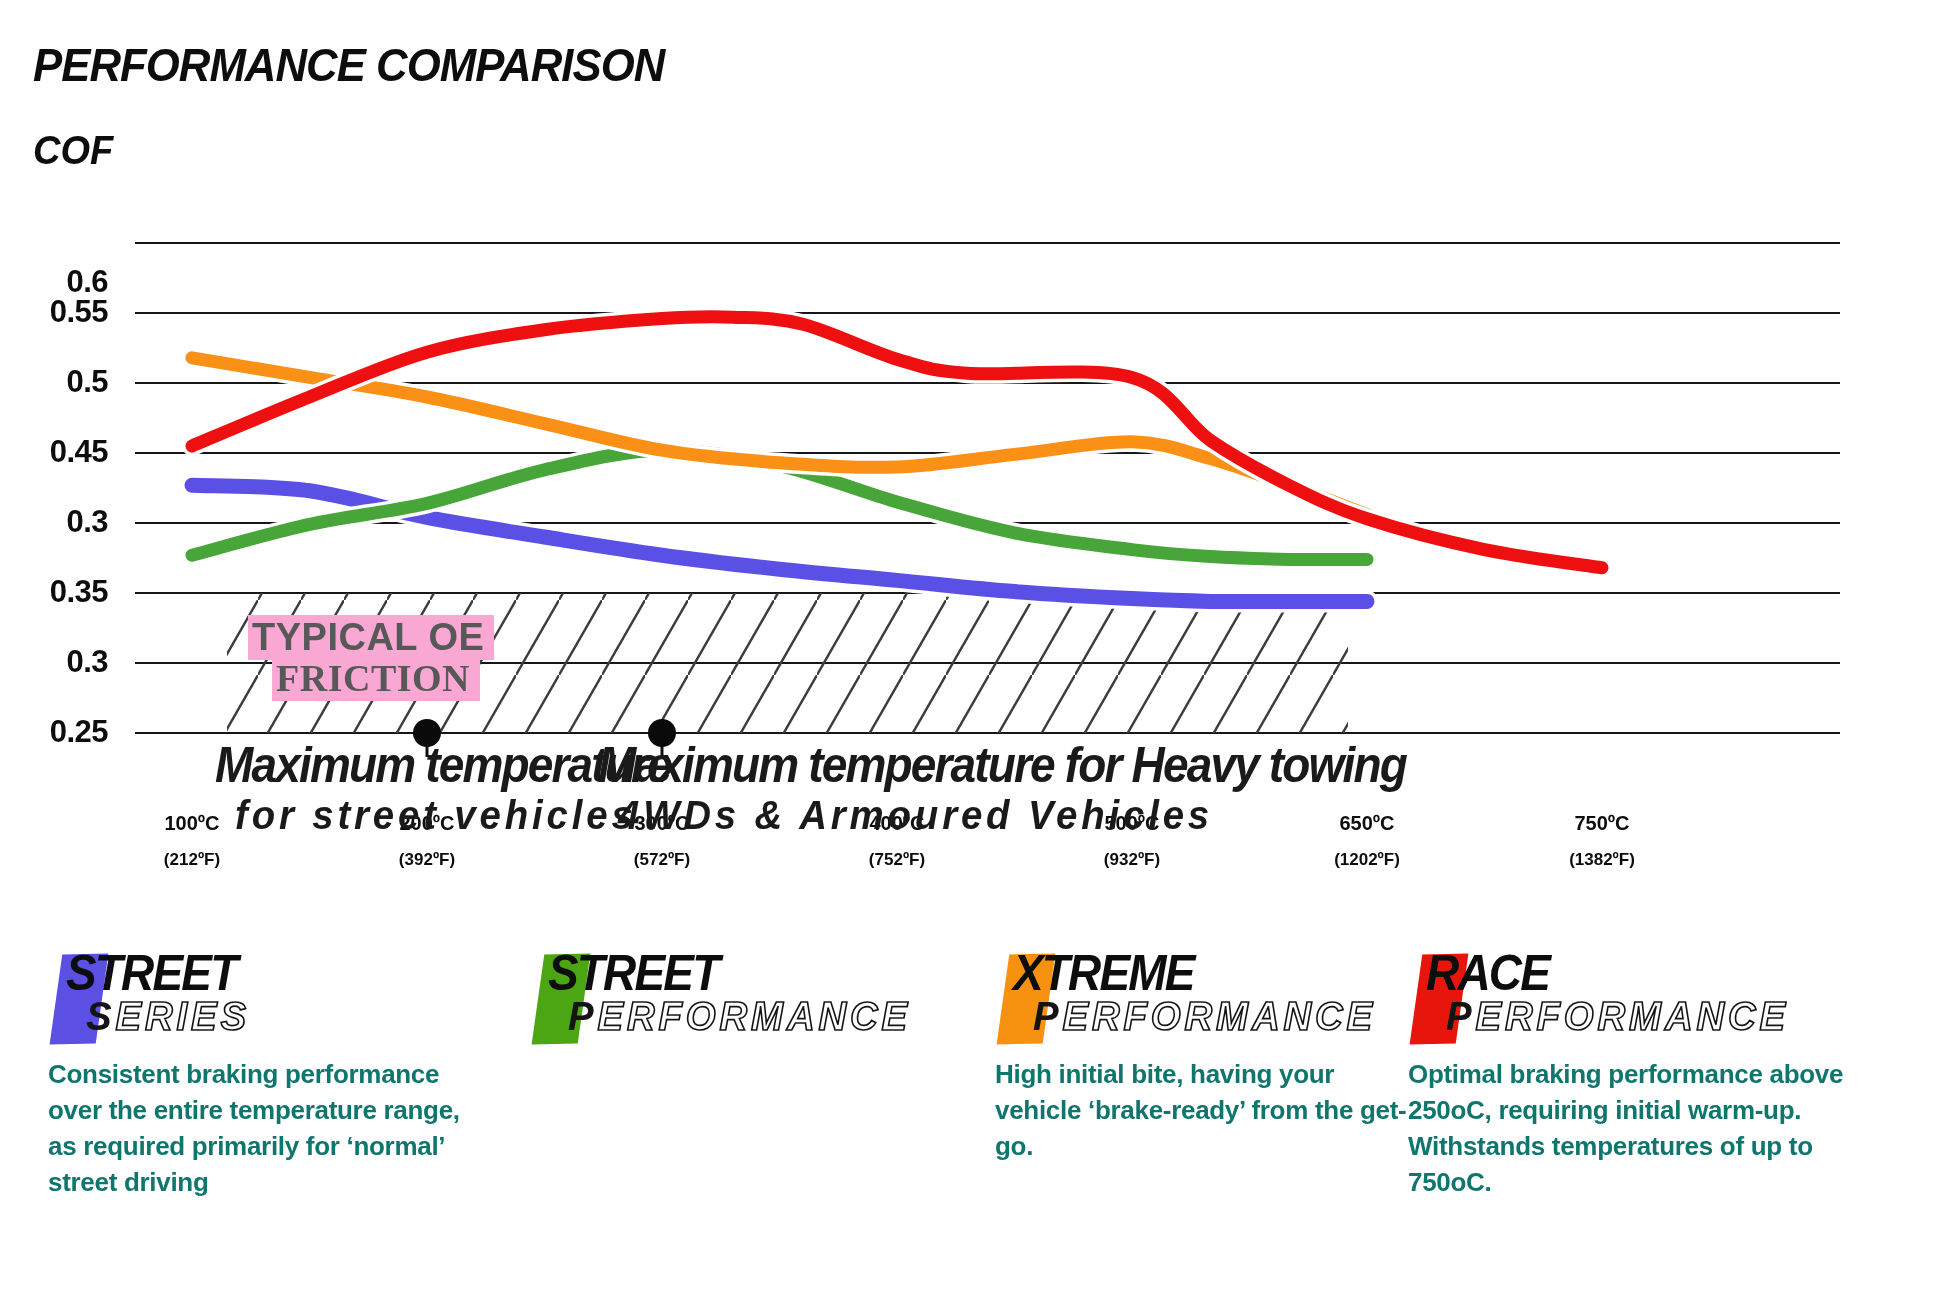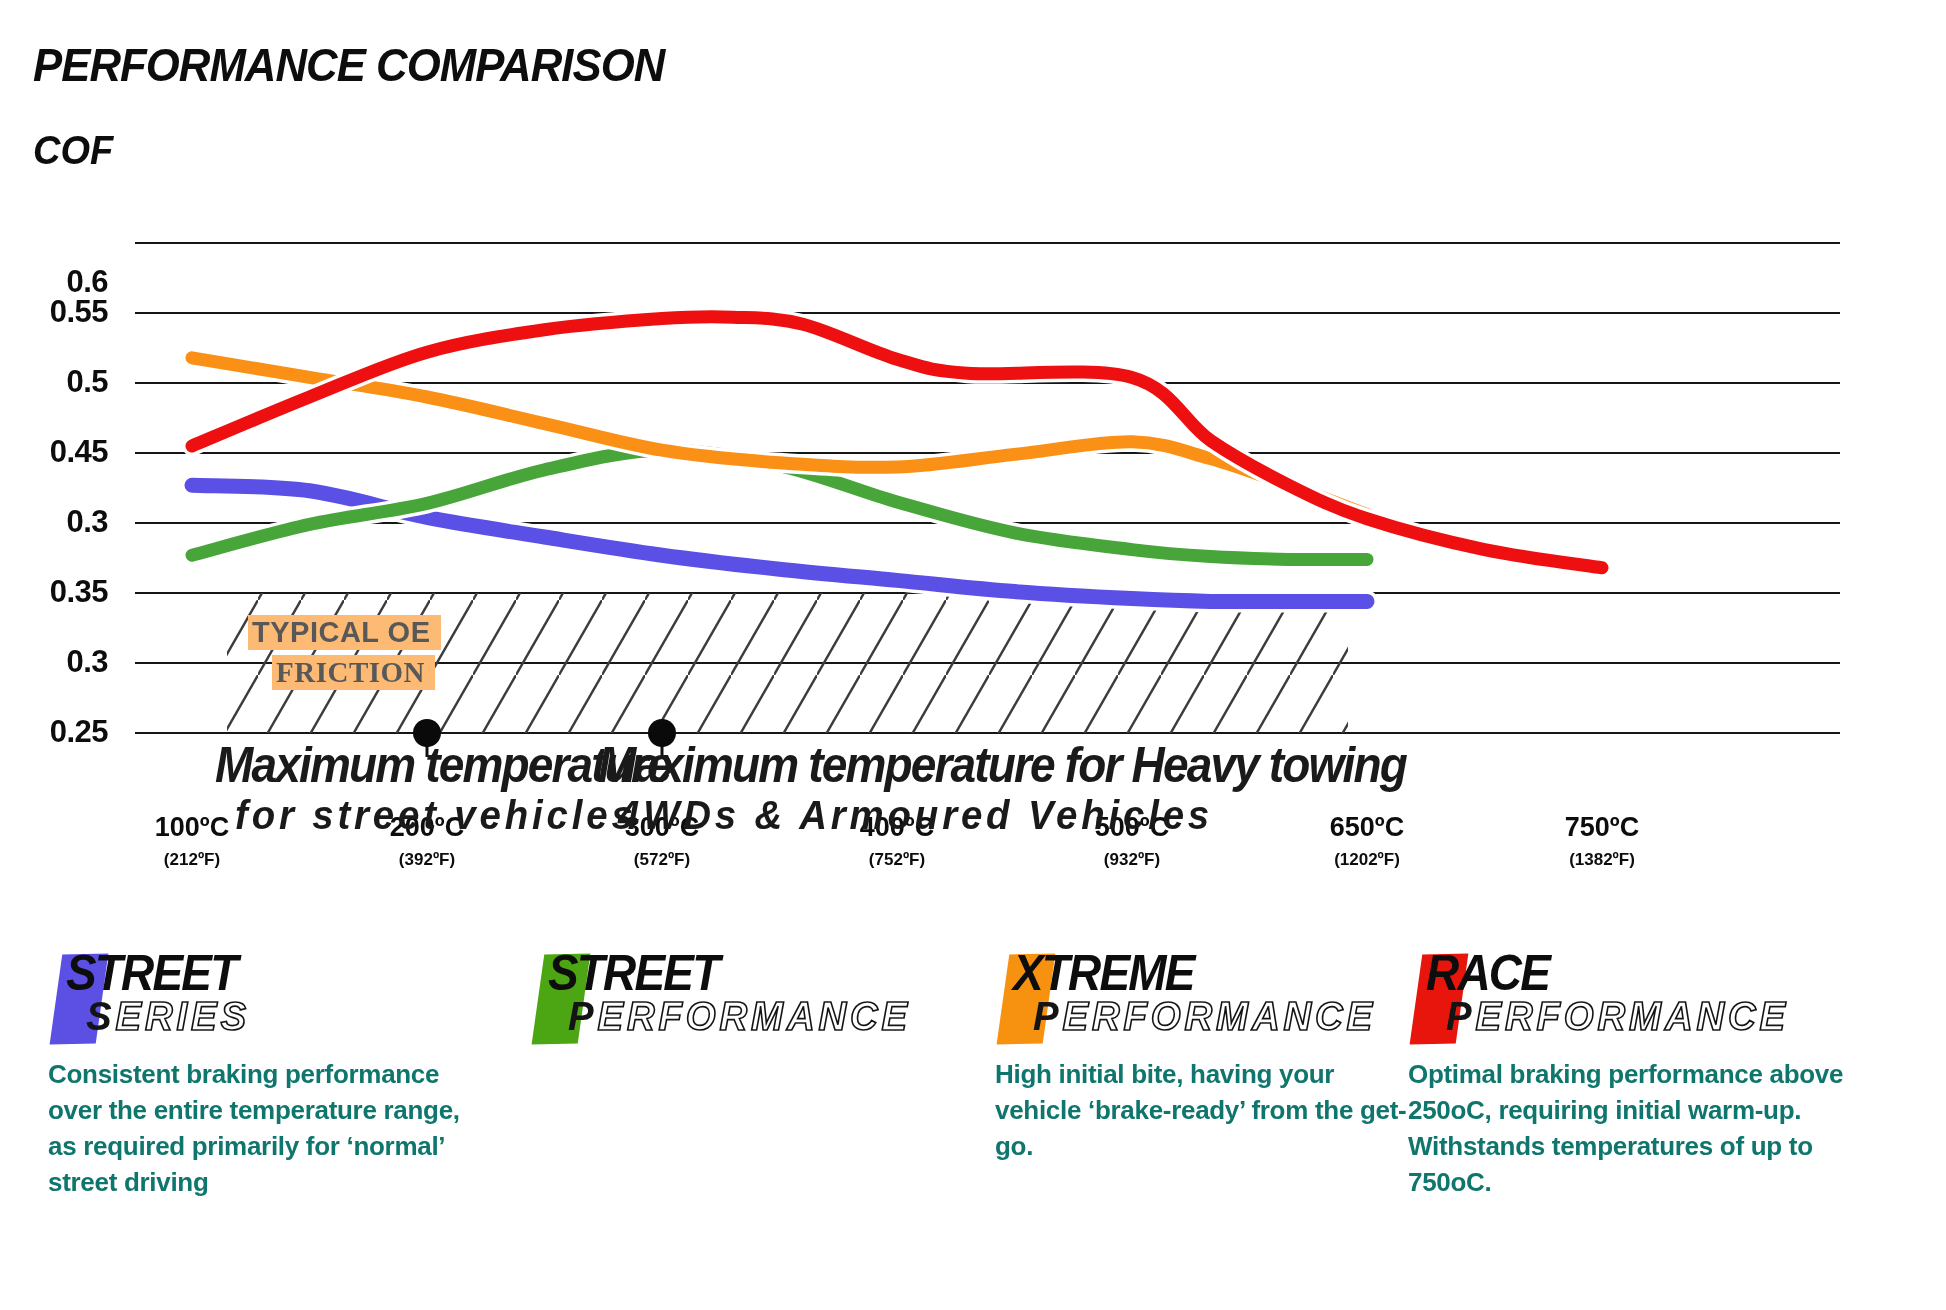--- a/index.html
+++ b/index.html
@@ -14,26 +14,26 @@
   }
   #cof-label{
     left:33px;top:128px;font-size:40px;font-weight:bold;font-style:italic;
     transform:scaleX(0.95);transform-origin:left top;
   }
   #chart-svg{left:0;top:0;}
   .ytick{
     position:absolute;width:78px;text-align:right;font-size:31px;font-weight:bold;
     letter-spacing:-0.5px;
   }
-  .xtick-c{position:absolute;width:180px;text-align:center;font-size:27px;font-weight:bold;}
+  .xtick-c{position:absolute;width:180px;text-align:center;font-size:20px;font-weight:bold;}
   .xtick-f{position:absolute;width:180px;text-align:center;font-size:17px;font-weight:bold;}
   .anno{position:absolute;font-size:23px;line-height:28px;color:#1a1a1a;}
   .anno .l2{font-weight:bold;}
   .oe-lab{
-    position:absolute;background:#fdba74;color:#585858;font-size:29px;font-weight:bold;
+    position:absolute;background:#f9a8d4;color:#585858;font-size:38px;font-weight:bold;
     padding:1px 10px 1px 4px;letter-spacing:0.5px;
   }
   
   .leg-col{position:absolute;top:948px;}
   .logo{position:relative;height:100px;}
   .lbox{
     position:absolute;left:8px;top:6px;width:46px;height:90px;
     transform:skewX(-9deg) rotate(-1deg);
   }
   .l1{

